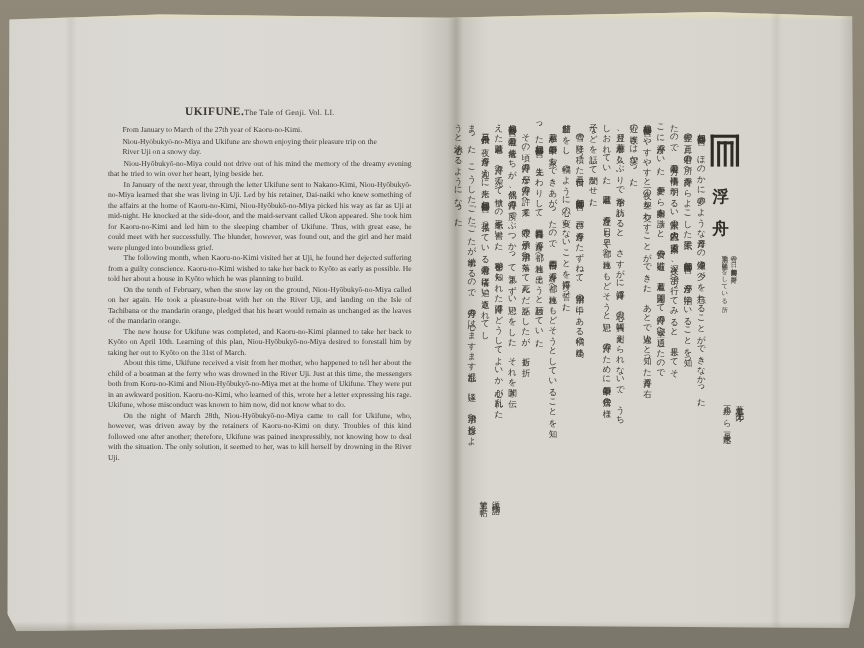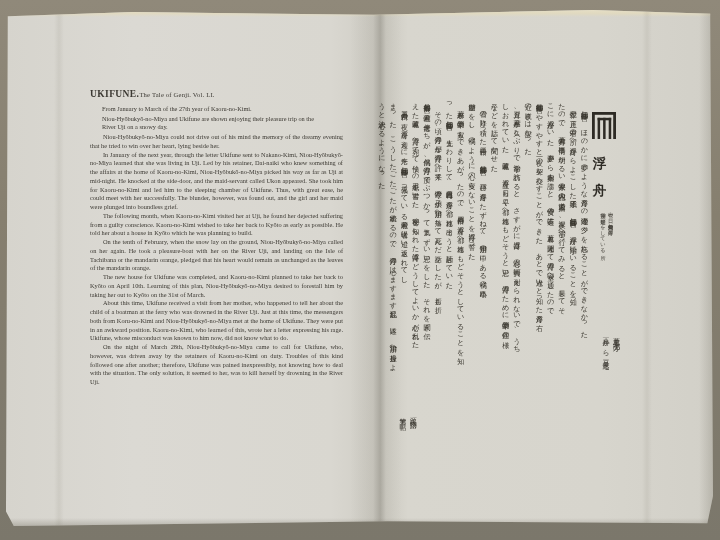--- a/index.html
+++ b/index.html
@@ -34,21 +34,21 @@
   .bottom-shadow{
     position:absolute;left:0;bottom:0;width:100%;height:9px;
     background:linear-gradient(0deg,rgba(85,80,66,.30),rgba(85,80,66,0));
   }
 
   
   .eng{
     position:absolute;left:90px;top:89px;width:253px;
     color:#3c3933;
   }
-  .eng-header{display:flex;justify-content:flex-start;align-items:baseline;}
+  .eng-header{display:flex;justify-content:center;align-items:baseline;}
   .eng-title{font-weight:bold;font-size:9.5px;letter-spacing:.4px;}
   .eng-vol{font-size:6.6px;letter-spacing:.2px;}
   .eng-period{margin:6px 0 1px 0;text-indent:12px;font-size:6.3px;line-height:8.7px;}
   .eng-note{margin:1px 0 1px 12px;width:225px;font-size:6.3px;line-height:8.7px;}
   .eng p.body{margin:0;font-size:6.35px;line-height:8.75px;text-align:justify;text-indent:13px;}
 
   
   .jp-emblem{position:absolute;left:592px;top:112px;}
   .jp-title{
     position:absolute;left:591px;top:145px;height:130px;

